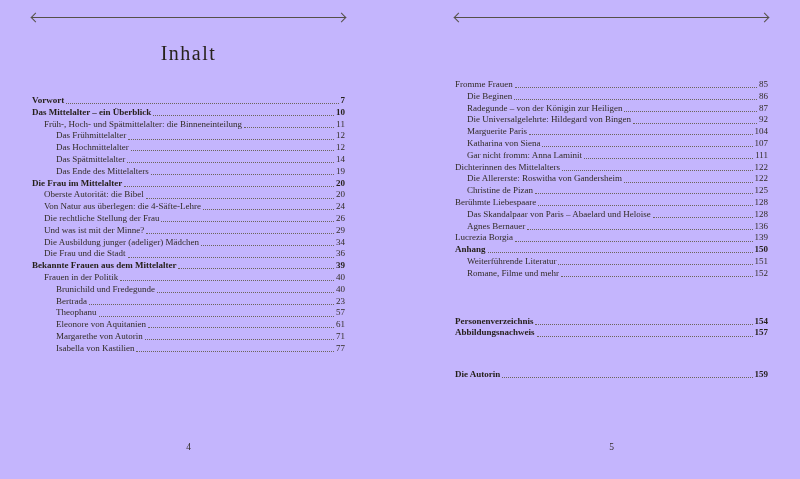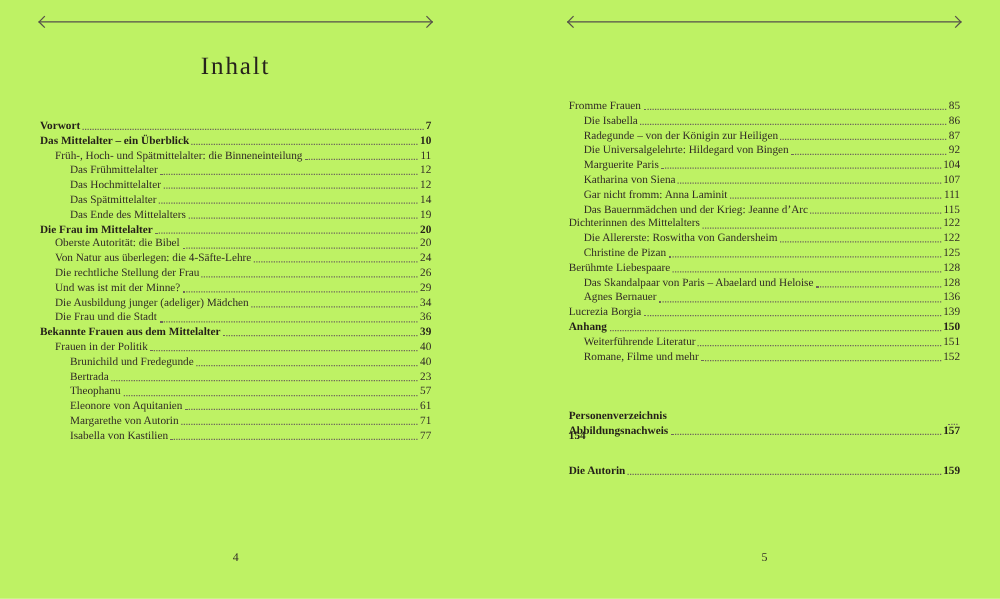--- a/index.html
+++ b/index.html
@@ -17,21 +17,21 @@
   }
   .spread {
     display: flex;
     width: 800px;
     height: 479px;
   }
   .page {
     position: relative;
     width: 400px;
     height: 479px;
-    background: #bef264;
+    background: #c4b5fd;
   }
   
   .double-arrow {
     position: absolute;
     top: 17px;
     height: 0;
     border-top: 1px solid #555049;
   }
   .page-left .double-arrow { left: 32px; right: 55px; }
   .page-right .double-arrow { left: 55px; right: 32px; }
@@ -77,22 +77,22 @@
     align-items: baseline;
     font-size: 9px;
     line-height: 11.8px;
     height: 11.8px;
     white-space: nowrap;
   }
   .toc-row.bold { font-weight: bold; color: #241f19; }
   .toc-row.level-1 { padding-left: 12px; }
   .toc-row.level-2 { padding-left: 24px; }
   .toc-row.gap-1 { margin-top: 0; justify-content: flex-end; }
-  .toc-row.gap-2 { margin-top: 36px; flex-direction: column; }
-  .toc-row.gap-3 { margin-top: 20px; align-items: flex-end; }
+  .toc-row.gap-2 { margin-top: 36px; }
+  .toc-row.gap-3 { margin-top: 30px; align-items: flex-end; }
   .toc-label { flex: 0 0 auto; }
   .leader {
     flex: 1 1 auto;
     min-width: 8px;
     border-bottom: 1px dotted #6d655a;
     align-self: flex-end;
     margin-left: 2px;
     margin-right: 2px;
     margin-bottom: 2.5px;
     font-weight: normal;
@@ -233,21 +233,21 @@
 
   <div class="page page-right">
     <div class="double-arrow"></div>
     <div class="toc-list" id="right-toc">
         <div class="toc-row level-0">
           <span class="toc-label">Fromme Frauen</span>
           <span class="leader"></span>
           <span class="toc-page">85</span>
         </div>
         <div class="toc-row level-1">
-          <span class="toc-label">Die Isabella</span>
+          <span class="toc-label">Die Beginen</span>
           <span class="leader"></span>
           <span class="toc-page">86</span>
         </div>
         <div class="toc-row level-1">
           <span class="toc-label">Radegunde – von der Königin zur Heiligen</span>
           <span class="leader"></span>
           <span class="toc-page">87</span>
         </div>
         <div class="toc-row level-1">
           <span class="toc-label">Die Universalgelehrte: Hildegard von Bingen</span>
@@ -261,25 +261,20 @@
         </div>
         <div class="toc-row level-1">
           <span class="toc-label">Katharina von Siena</span>
           <span class="leader"></span>
           <span class="toc-page">107</span>
         </div>
         <div class="toc-row level-1">
           <span class="toc-label">Gar nicht fromm: Anna Laminit</span>
           <span class="leader"></span>
           <span class="toc-page">111</span>
-        </div>
-        <div class="toc-row level-1">
-          <span class="toc-label">Das Bauernmädchen und der Krieg: Jeanne d’Arc</span>
-          <span class="leader"></span>
-          <span class="toc-page">115</span>
         </div>
         <div class="toc-row level-0">
           <span class="toc-label">Dichterinnen des Mittelalters</span>
           <span class="leader"></span>
           <span class="toc-page">122</span>
         </div>
         <div class="toc-row level-1">
           <span class="toc-label">Die Allererste: Roswitha von Gandersheim</span>
           <span class="leader"></span>
           <span class="toc-page">122</span>

